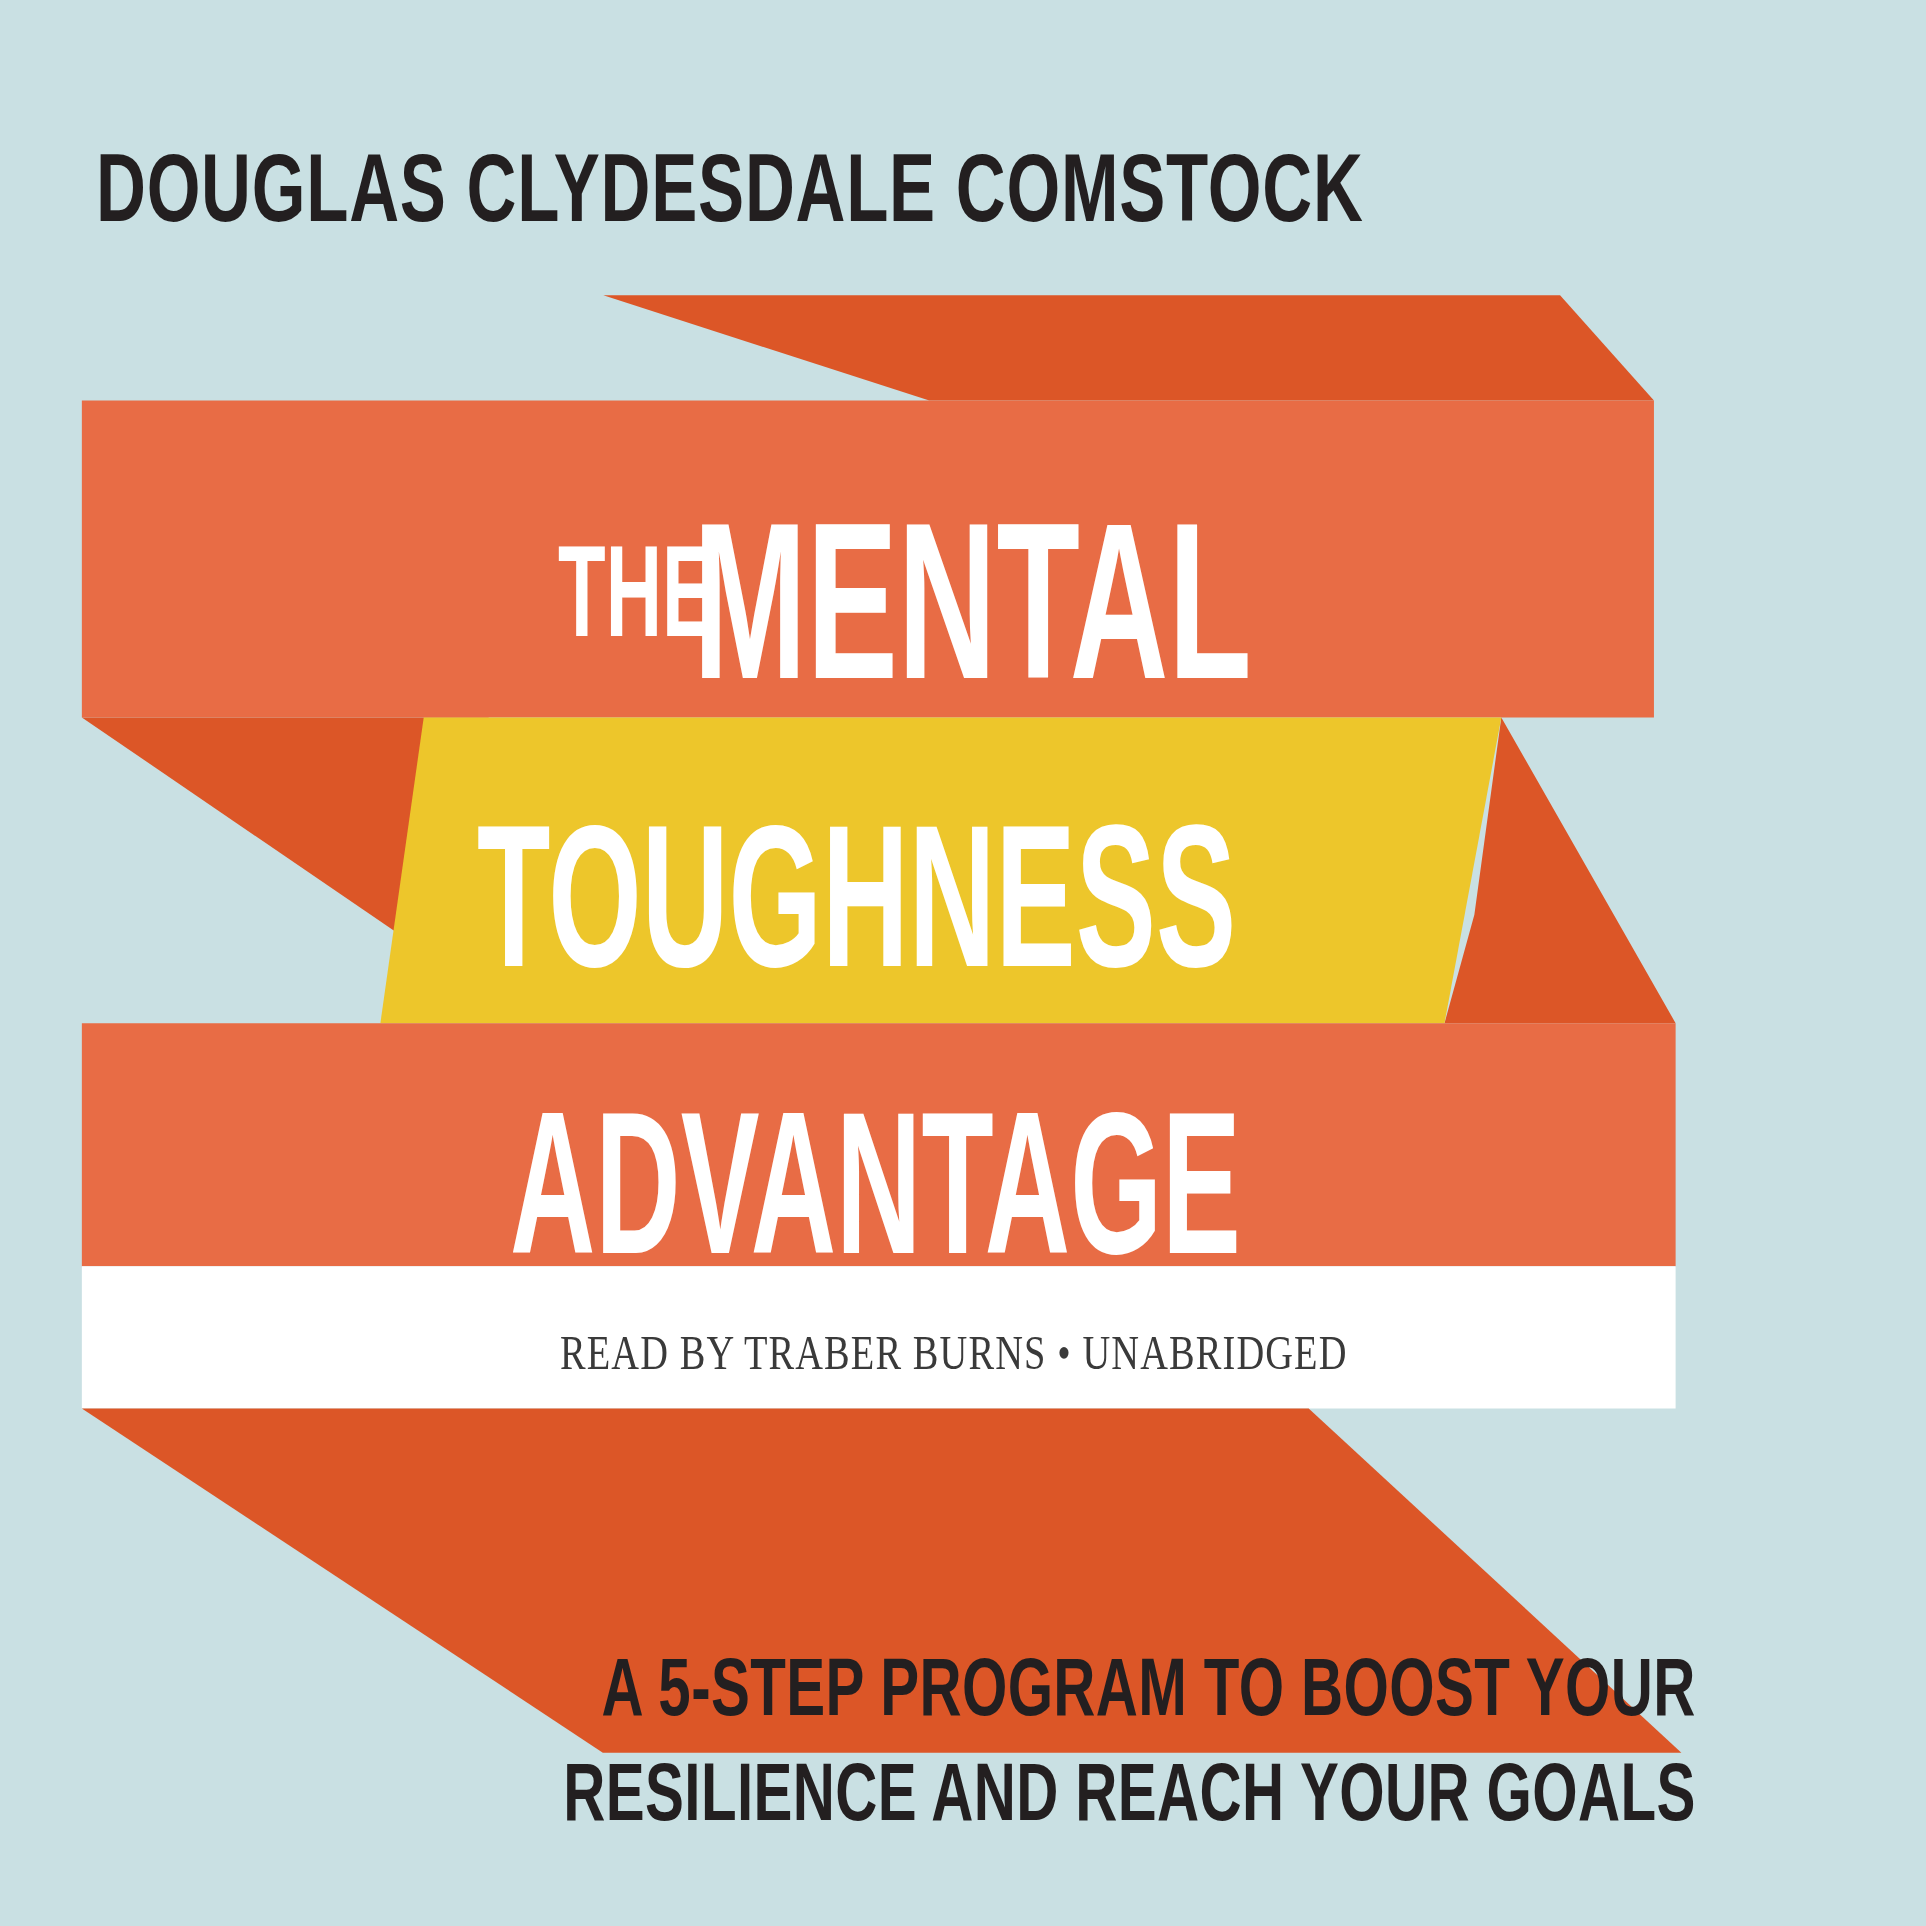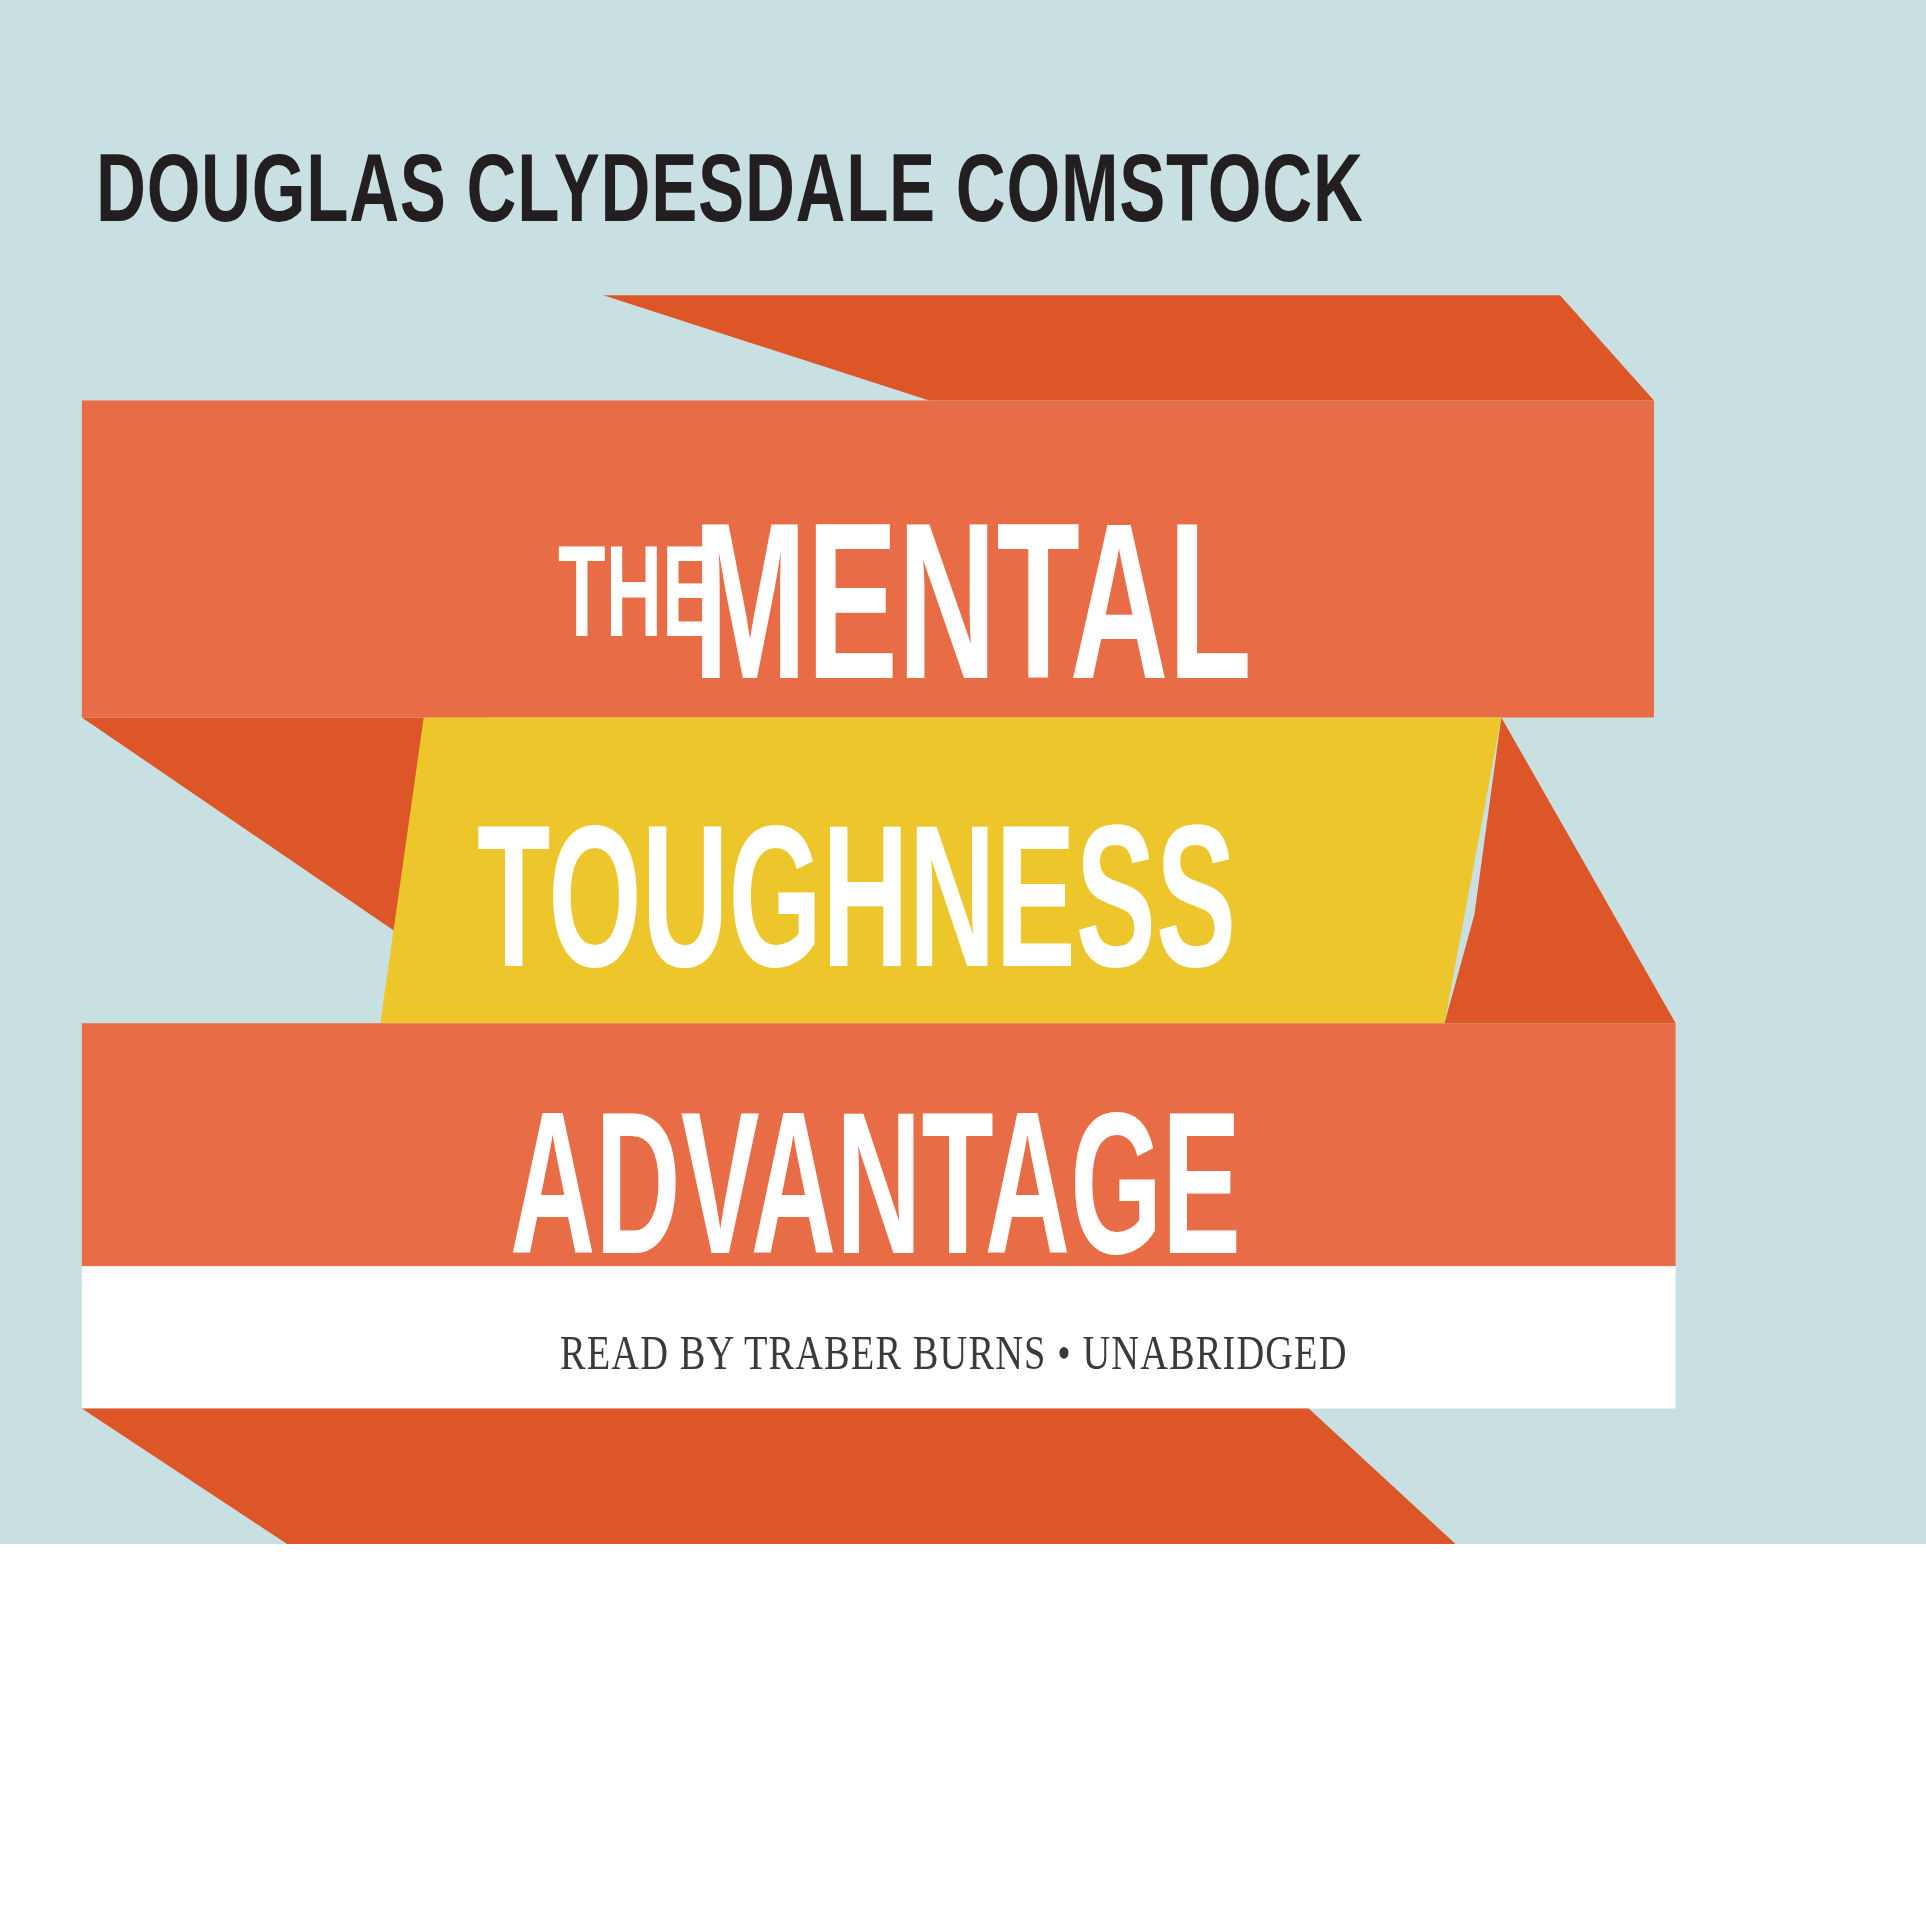--- a/index.html
+++ b/index.html
@@ -3,21 +3,21 @@
 <meta charset="utf-8">
 <style>
   html, body {
     margin: 0;
     padding: 0;
     background: #ffffff;
   }
   #cover {
     position: relative;
     width: 1926px;
-    height: 1544px;
+    height: 1926px;
     overflow: hidden;
     font-family: "Liberation Sans", sans-serif;
   }
   #bg {
     position: absolute;
     inset: 0;
   }
   #artwork {
     position: absolute;
     inset: 0;
@@ -153,15 +153,19 @@
   <div class="txt" id="title-the" style="color: rgb(255, 255, 255);">THE</div>
 
   <div class="txt" id="title-mental" style="color: rgb(255, 255, 255);">MENTAL</div>
 
   <div class="txt" id="title-toughness" style="color: rgb(255, 255, 255);">TOUGHNESS</div>
 
   <div class="txt" id="title-advantage" style="color: rgb(255, 255, 255);">ADVANTAGE</div>
 
   <div class="txt" id="narrator-credit" style="color: rgb(58, 58, 58);">READ BY TRABER BURNS • UNABRIDGED</div>
 
+  <div id="subtitle" style="color: rgb(35, 31, 32);">
+    <span class="sub-line">A 5-STEP PROGRAM TO BOOST YOUR</span>
+    <span class="sub-line">RESILIENCE AND REACH YOUR GOALS</span>
+  </div>
 
 </div>
 
 
 </body></html>

